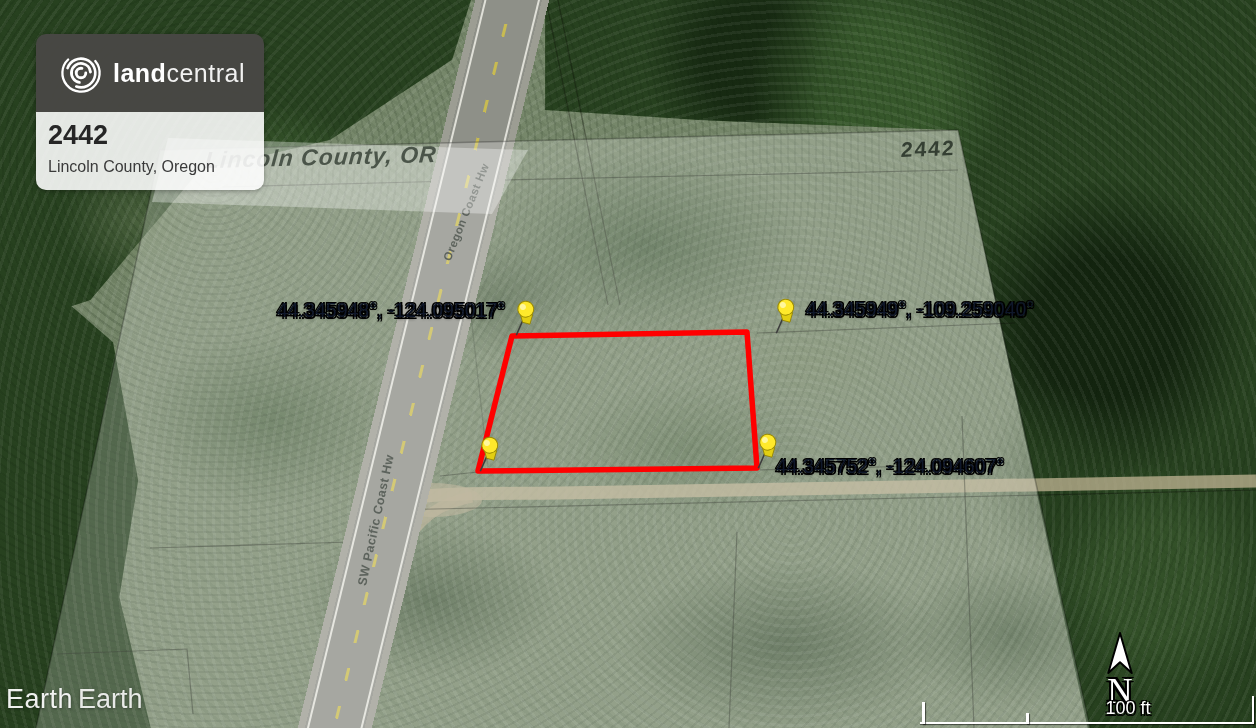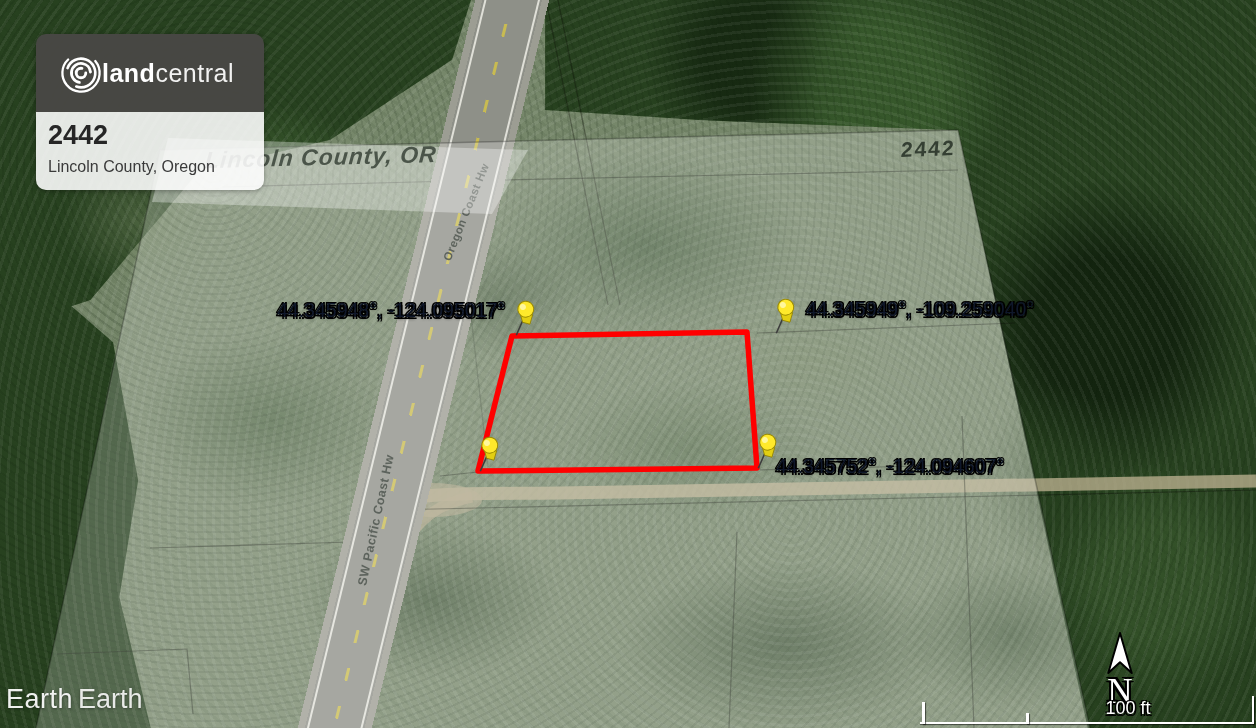--- a/index.html
+++ b/index.html
@@ -72,21 +72,21 @@
   
   .parcelsvg{inset:0;z-index:9;}
   .pin{width:30px;height:36px;z-index:10;transform:rotate(-8deg);}
   .coord{z-index:11;font-size:19.5px;color:#0f172a;white-space:nowrap;letter-spacing:0;
     text-shadow:-1.5px -1.5px 0 #000,1.5px -1.5px 0 #000,-1.5px 1.5px 0 #000,1.5px 1.5px 0 #000,0 2px 3px rgba(0,0,0,.55);}
 
   
   .card{left:36px;top:34px;width:228px;z-index:12;border-radius:10px;overflow:hidden;
     box-shadow:0 1px 5px rgba(0,0,0,.35);}
   .card, .card .hd, .card .bd{position:relative;}
-  .card .hd{display:flex;align-items:center;height:78px;padding-left:24px;
+  .card .hd{display:flex;align-items:center;gap:11px;height:78px;padding-left:24px;
     background:rgba(72,71,68,.97);}
   .card .hd svg{position:relative;flex:0 0 auto;}
   .brand{position:relative;font-size:25px;color:#fff;letter-spacing:.5px;white-space:nowrap;}
   .brand .b1{position:relative;font-weight:700;}
   .brand .b2{position:relative;font-weight:300;color:rgba(255,255,255,.93);}
   .card .bd{background:rgba(255,255,255,.88);padding:8px 12px 13px 12px;}
   .card .pid{position:relative;font-size:27px;font-weight:700;color:#262626;margin:0 0 6px 0;}
   .card .loc,.card .apn{position:relative;font-size:16px;color:#3a3a3a;line-height:1.28;}
 
   

